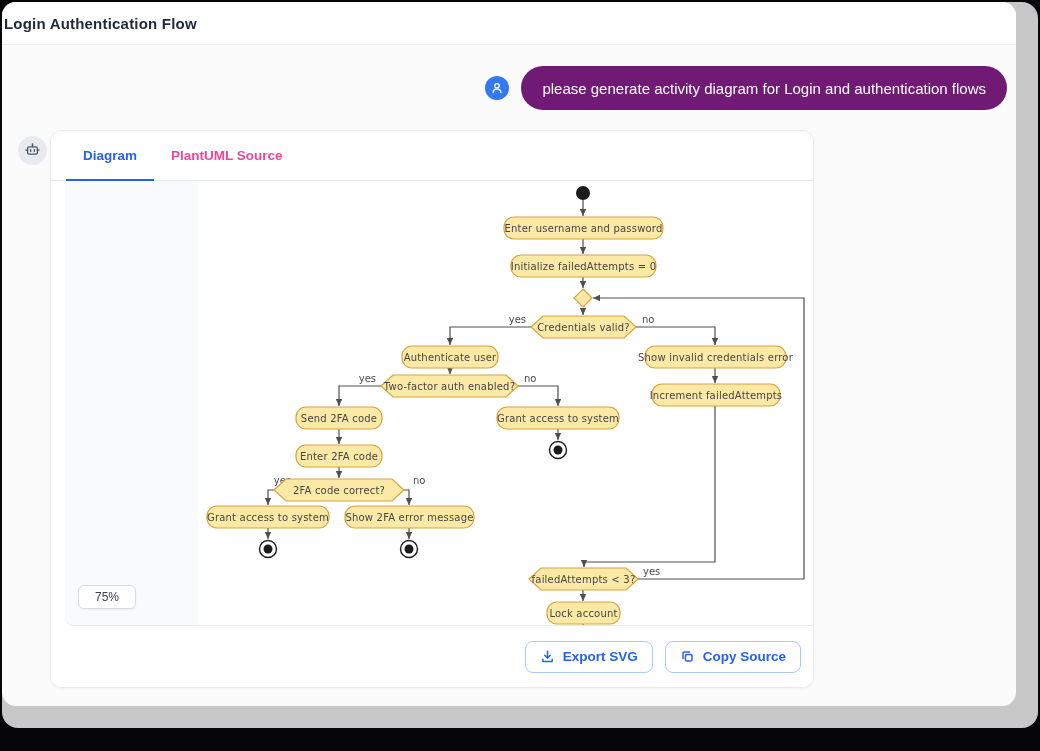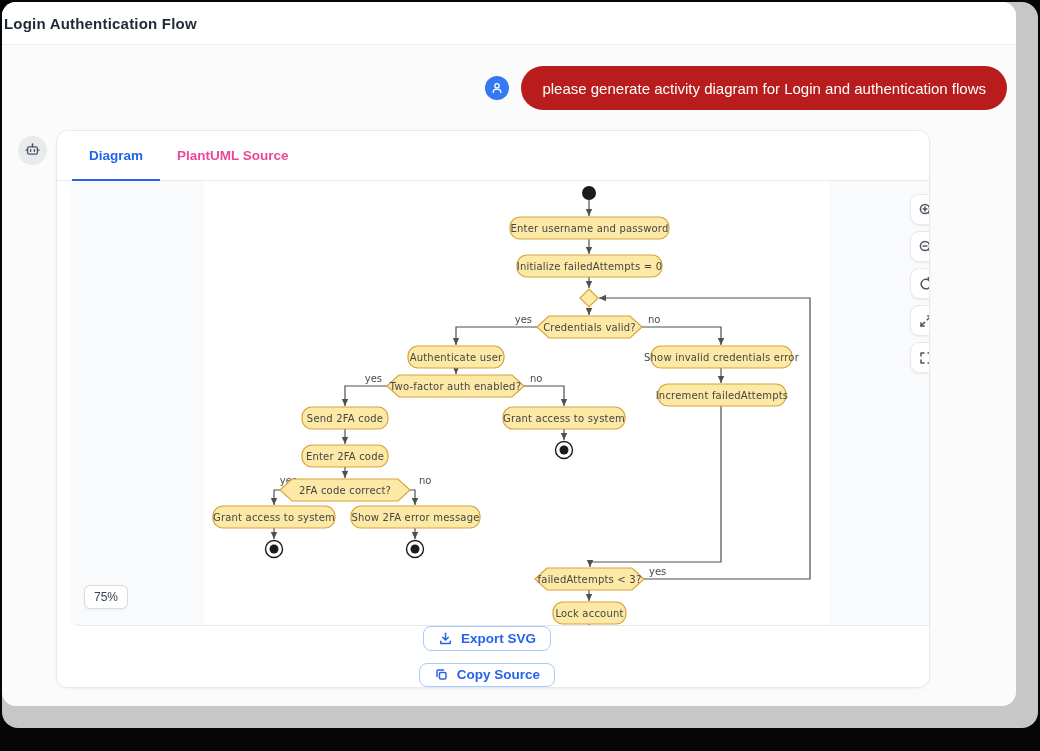--- a/index.html
+++ b/index.html
@@ -11,27 +11,27 @@
   .window { position:absolute; left:0; top:0; width:1014px; height:704px;
     background:#fbfbfc; border-radius:14px; overflow:hidden; }
 
   .app-header { height:43px; background:#ffffff; border-bottom:1px solid #ebedf0;
     display:flex; align-items:center; padding-left:2px; }
   .app-title { font-size:15px; font-weight:700; color:#1f2937; letter-spacing:.2px; }
 
   .chat-row { position:absolute; top:64px; right:9px; display:flex; align-items:center; gap:12px; }
   .avatar { width:24px; height:24px; border-radius:50%; background:#3478F2;
     display:flex; align-items:center; justify-content:center; flex:0 0 auto; }
-  .bubble { background:#b91c1c; color:#ffffff; font-size:15px; height:44px;
+  .bubble { background:#701a75; color:#ffffff; font-size:15px; height:44px;
     display:flex; align-items:center; padding:0 21px; border-radius:22px; white-space:nowrap; }
 
   .bot-avatar { position:absolute; left:16px; top:134px; width:29px; height:29px;
     border-radius:50%; background:#e8eaed; display:flex; align-items:center; justify-content:center; }
 
-  .card { position:absolute; left:54px; top:128px; width:874px; height:558px;
+  .card { position:absolute; left:48px; top:128px; width:764px; height:558px;
     background:#ffffff; border:1px solid #e7e9ec; border-radius:12px;
     box-shadow:0 1px 3px rgba(0,0,0,.05); overflow:hidden; }
 
   .tabs { height:50px; display:flex; align-items:stretch; padding-left:15px;
     border-bottom:1px solid #e7e9ec; background:#ffffff; }
   .tab { display:flex; align-items:center; padding:0 17px; font-size:13.5px; font-weight:600;
     color:#ec4899; cursor:pointer; border-bottom:2px solid transparent; margin-bottom:-1px; }
   .tab.active { color:#2563eb; border-bottom-color:#2563eb; }
 
   .viewport { position:relative; margin-left:14px; width:887px; height:445px;
@@ -39,25 +39,25 @@
     border-bottom-left-radius:8px; }
   .canvas { position:absolute; left:133px; top:0; width:625px; height:445px; background:#ffffff; }
 
   .controls { position:absolute; top:13px; right:17px; display:flex; flex-direction:column; gap:6px; }
   .ctl-btn { width:31px; height:31px; background:#ffffff; border:1px solid #e6e8ec; border-radius:9px;
     display:flex; align-items:center; justify-content:center; cursor:pointer;
     box-shadow:0 1px 2px rgba(16,24,40,.06); }
   .ctl-btn svg { stroke:#4b5563; fill:none; stroke-width:1.5; stroke-linecap:round; stroke-linejoin:round; }
 
   .zoom-badge { position:absolute; left:13px; bottom:16px; background:#ffffff;
-    border:1px solid #d7dbe0; border-radius:6px; padding:4px 9px; font-size:12px; color:#374151;
+    border:1px solid #d7dbe0; border-radius:6px; padding:4px 16px; font-size:12px; color:#374151;
     box-shadow:0 1px 2px rgba(16,24,40,.05); }
 
   .card-footer { height:61px; display:flex; align-items:center; justify-content:flex-end;
-    gap:12px; padding-right:12px; background:#ffffff;flex-direction:column; }
+    gap:12px; padding-right:12px; background:#ffffff; }
   .footer-btn { height:32px; display:flex; align-items:center; gap:8px; padding:0 14px;
     background:#ffffff; border:1px solid #a8cafc; border-radius:8px; color:#2563eb;
     font-size:13.5px; font-weight:600; cursor:pointer; }
   .footer-btn svg { stroke:#2563eb; fill:none; stroke-width:1.6; stroke-linecap:round; stroke-linejoin:round; }
 
   .node-label { font-family:"DejaVu Sans", sans-serif; font-size:10px; fill:#454545; letter-spacing:.2px; }
   .edge-label { font-family:"DejaVu Sans", sans-serif; font-size:10px; fill:#4a4a4a; }
 </style>
 </head>
 <body>

